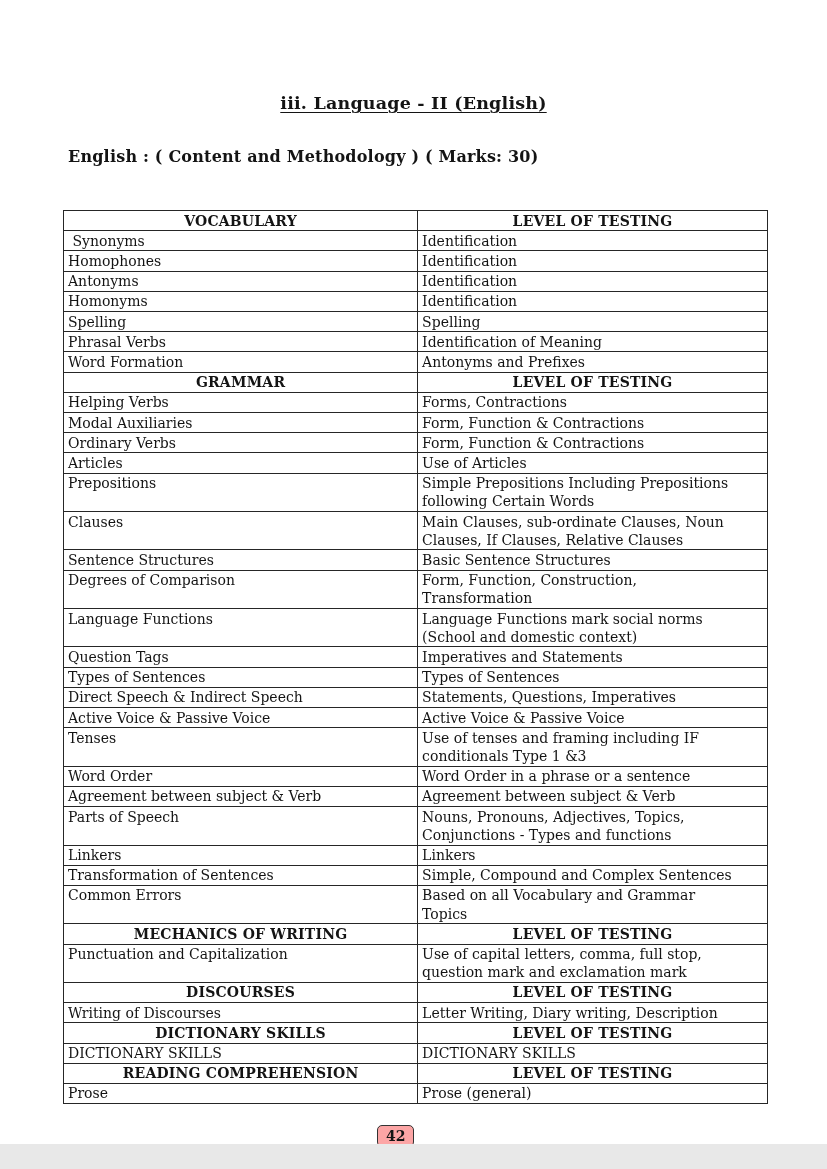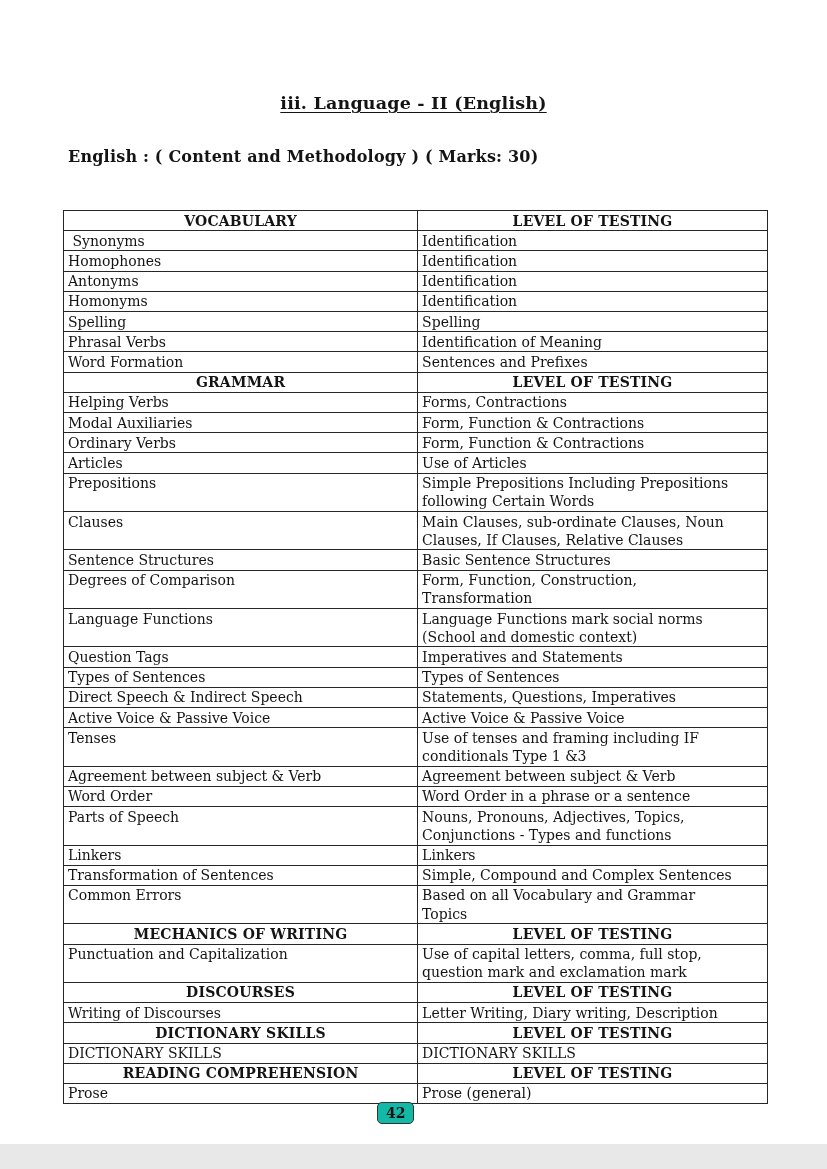--- a/index.html
+++ b/index.html
@@ -51,29 +51,29 @@
     white-space: pre-wrap;
     overflow: hidden;
   }
   table.syllabus td.section {
     font-weight: bold;
     text-align: center;
     letter-spacing: 0.2px;
   }
   .page-number-box {
     position: absolute;
-    top: 1102px;
+    top: 1125px;
     left: 377px;
     border: 1.5px solid #333333;
     border-radius: 5px;
     padding: 0px 8px;
     font-size: 14px;
     font-weight: bold;
     line-height: 20px;
-    background: #14b8a6;
+    background: #fca5a5;
   }
 </style>
 </head>
 <body>
 
 <div class="page">
 
   <div class="doc-title">iii. Language - II (English)</div>
 
   <div class="doc-subtitle">English : ( Content and Methodology ) ( Marks: 30)</div>
@@ -107,21 +107,21 @@
         <tr>
           <td class="item">Spelling</td>
           <td class="item">Spelling</td>
         </tr>
         <tr>
           <td class="item">Phrasal Verbs</td>
           <td class="item">Identification of Meaning</td>
         </tr>
         <tr>
           <td class="item">Word Formation</td>
-          <td class="item">Sentences and Prefixes</td>
+          <td class="item">Antonyms and Prefixes</td>
         </tr>
         <tr>
           <td class="section">GRAMMAR</td>
           <td class="section">LEVEL OF TESTING</td>
         </tr>
         <tr>
           <td class="item">Helping Verbs</td>
           <td class="item">Forms, Contractions</td>
         </tr>
         <tr>
@@ -175,26 +175,26 @@
         <tr>
           <td class="item">Active Voice &amp; Passive Voice</td>
           <td class="item">Active Voice &amp; Passive Voice</td>
         </tr>
         <tr>
           <td class="item">Tenses</td>
           <td class="item">Use of tenses and framing including IF
 conditionals Type 1 &amp;3</td>
         </tr>
         <tr>
+          <td class="item">Word Order</td>
+          <td class="item">Word Order in a phrase or a sentence</td>
+        </tr>
+        <tr>
           <td class="item">Agreement between subject &amp; Verb</td>
           <td class="item">Agreement between subject &amp; Verb</td>
-        </tr>
-        <tr>
-          <td class="item">Word Order</td>
-          <td class="item">Word Order in a phrase or a sentence</td>
         </tr>
         <tr>
           <td class="item">Parts of Speech</td>
           <td class="item">Nouns, Pronouns, Adjectives, Topics,
 Conjunctions - Types and functions</td>
         </tr>
         <tr>
           <td class="item">Linkers</td>
           <td class="item">Linkers</td>
         </tr>

